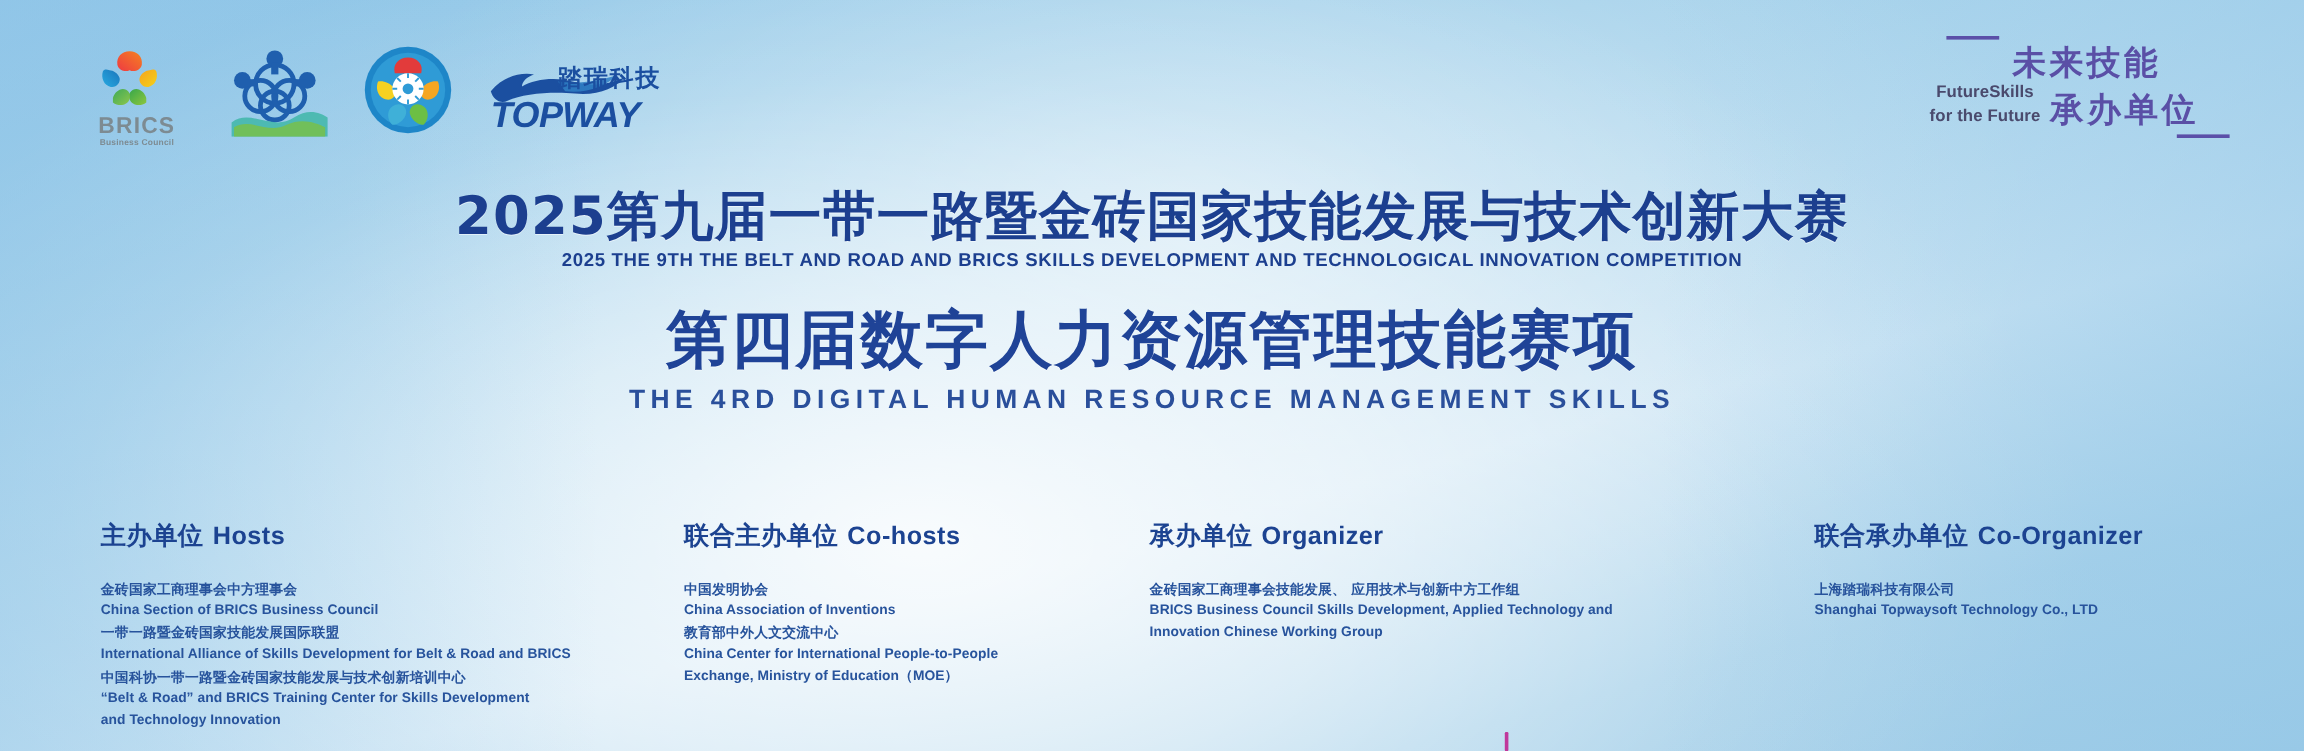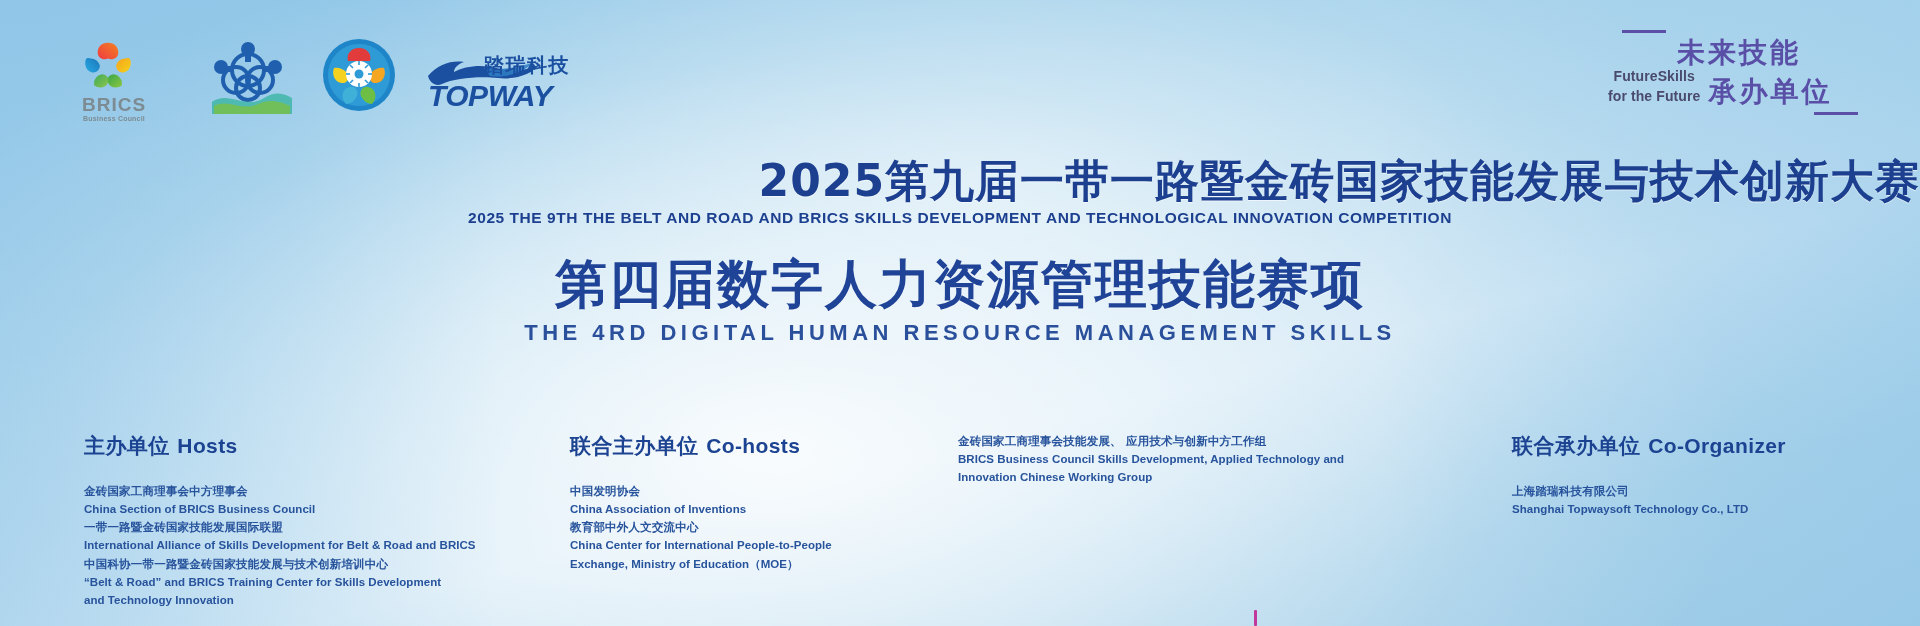--- a/index.html
+++ b/index.html
@@ -19,21 +19,21 @@
   .stage:before{
     content:"";position:absolute;inset:0;
     background:linear-gradient(to right, rgba(150,200,233,.45) 0%, rgba(255,255,255,0) 26%, rgba(255,255,255,0) 72%, rgba(146,199,232,.50) 100%);
     pointer-events:none;
   }
 
   
   .logos{position:absolute;left:78px;top:38px;display:flex;align-items:flex-end;gap:0;}
   .logo{position:relative;}
 
-  .brics-logo{width:72px;height:72px;margin-right:52px;}
+  .brics-logo{width:72px;height:72px;margin-right:33px;}
   .brics-cap{font-family:"Liberation Sans",sans-serif;font-weight:700;font-size:19px;letter-spacing:1px;color:#7d8b92;text-align:center;line-height:1.05;margin-top:1px;}
   .brics-sub{font-size:7px;font-weight:700;color:#7d8b92;text-align:center;letter-spacing:.2px;line-height:1;}
 
   .alliance-logo{width:88px;height:72px;margin-right:32px;}
   .emblem-logo{width:74px;height:74px;margin-right:28px;}
   .topway-logo{width:148px;height:62px;position:relative;}
   .topway-cn{position:absolute;right:2px;top:2px;font-size:20px;font-weight:700;color:#1b4fa0;letter-spacing:1.5px;font-family:"DejaVu Sans",sans-serif;}
 
   
   .future{position:absolute;right:62px;top:30px;width:250px;text-align:center;}
@@ -44,21 +44,20 @@
   .fs-en{font-size:14px;font-weight:600;color:#4a4a6d;line-height:1.18;letter-spacing:.1px;padding-bottom:3px;}
   .fs-l2{font-size:28px;font-weight:700;color:#5a4fa6;letter-spacing:3px;line-height:1.08;font-family:"DejaVu Sans",sans-serif;}
 
   
   .titles{position:absolute;left:0;right:0;top:158px;text-align:center;}
   .t-main{
     font-family:"DejaVu Sans",sans-serif;font-weight:700;
     font-size:44px;letter-spacing:1px;line-height:1.04;
     color:#1c3f8f;
     text-shadow:0 1px 0 rgba(255,255,255,.55);
-    text-align:right;
   }
   .t-main-en{
     margin-top:5px;font-size:15.5px;font-weight:700;color:#1c3f8f;
     letter-spacing:.55px;white-space:nowrap;
   }
   .t-sub{
     margin-top:30px;font-family:"DejaVu Sans",sans-serif;font-weight:700;
     font-size:52px;letter-spacing:2px;color:#1f4397;line-height:1.06;
     text-shadow:0 1px 0 rgba(255,255,255,.5);
   }
@@ -230,20 +229,24 @@
       <div class="col-b">
         <div class="cn">中国发明协会</div>
         <div class="en">China Association of Inventions</div>
         <div class="cn">教育部中外人文交流中心</div>
         <div class="en">China Center for International People-to-People</div>
         <div class="en">Exchange, Ministry of Education（MOE）</div>
       </div>
     </div>
 
     <div class="col" id="c3">
+      <div class="col-h">
+        <span>承办单位</span>
+        <span class="en">Organizer</span>
+      </div>
       <div class="col-b">
         <div class="cn">金砖国家工商理事会技能发展、 应用技术与创新中方工作组</div>
         <div class="en">BRICS Business Council Skills Development, Applied Technology and</div>
         <div class="en">Innovation Chinese Working Group</div>
       </div>
     </div>
 
     <div class="col" id="c4">
       <div class="col-h">
         <span>联合承办单位</span>

